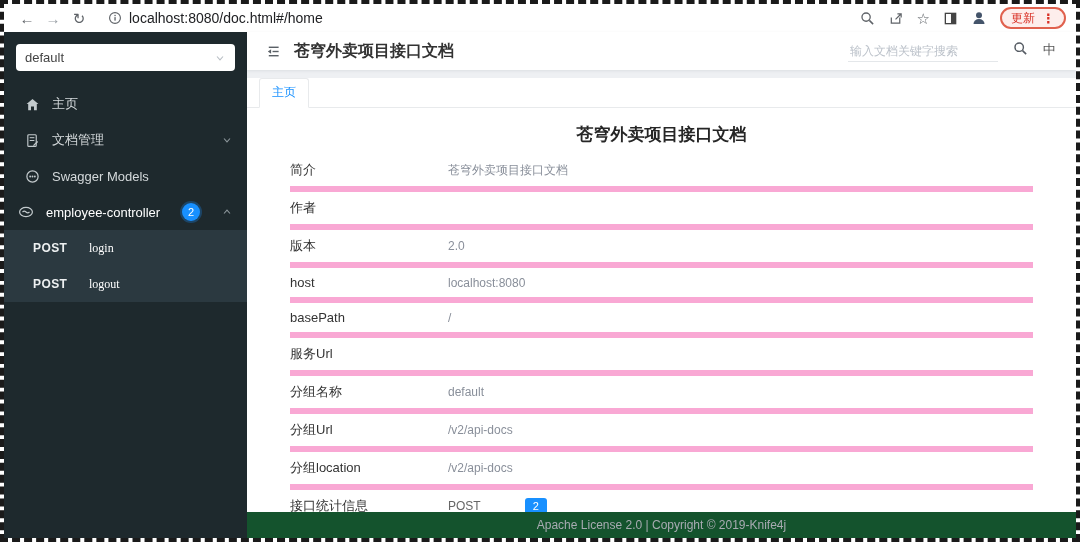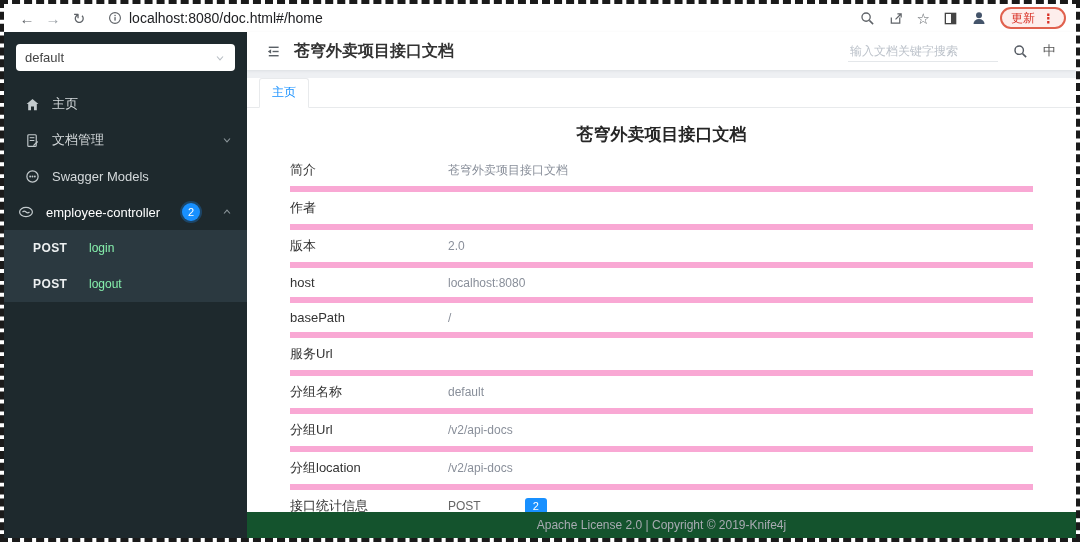--- a/index.html
+++ b/index.html
@@ -30,28 +30,28 @@
   .nav-item { height:36px; display:flex; align-items:center; gap:12px; padding:0 14px 0 21px;
     font-size:13px; color:#d4d9db; cursor:pointer; }
   .nav-item .chev { margin-left:auto; }
   .nav-item.controller { color:#fff; padding-left:14px; }
   .badge-circle { margin-left:auto; width:18px; height:18px; border-radius:50%; background:#1890ff; color:#fff;
     font-size:11px; display:flex; align-items:center; justify-content:center; box-shadow:0 0 0 2px rgba(24,144,255,.28); }
   .controller .chev { margin-left:9px; }
   .submenu { background:#2b3940; }
   .sub-item { height:36px; display:flex; align-items:center; padding-left:29px; font-size:12px; cursor:pointer; }
   .method { width:56px; color:#edf0f1; font-weight:bold; letter-spacing:.4px; }
-  .sub-label { color:#86efac; }
+  .sub-label { color:#ffffff;font-family:Liberation Serif, serif; }
   
   .main { flex:1; min-width:0; display:flex; flex-direction:column; background:#eef0f3; }
   .m-header { height:38px; flex:0 0 38px; background:#fff; display:flex; align-items:center;
     box-shadow:0 1px 3px rgba(0,21,41,.08); position:relative; z-index:2; }
   .fold { padding:0 13px 0 18px; display:flex; align-items:center; cursor:pointer; }
   .m-title { font-size:16px; font-weight:bold; color:#333; }
-  .h-right { margin-left:auto; display:flex; align-items:center; gap:15px; padding-right:20px; }
+  .h-right { margin-left:auto; display:flex; gap:15px; padding-right:20px; }
   .search-input { width:150px; border:none; outline:none; border-bottom:1px solid #e4e7ea;
     font-size:12px; padding:3px 2px; color:#333; font-family:inherit; }
   .search-input::placeholder { color:#bcc2ca; }
   .lang { font-size:13px; color:#555; cursor:pointer; }
   .gapstrip { height:8px; flex:0 0 8px; }
   .tabbar { height:30px; flex:0 0 30px; background:#fff; border-bottom:1px solid #e8eaec;
     display:flex; align-items:flex-end; padding-left:12px; }
   .tab { padding:5px 12px 6px; font-size:12px; color:#1890ff; background:#fff;
     border:1px solid #e8eaec; border-bottom:1px solid #fff; border-radius:3px 3px 0 0;
     position:relative; top:1px; cursor:pointer; }

